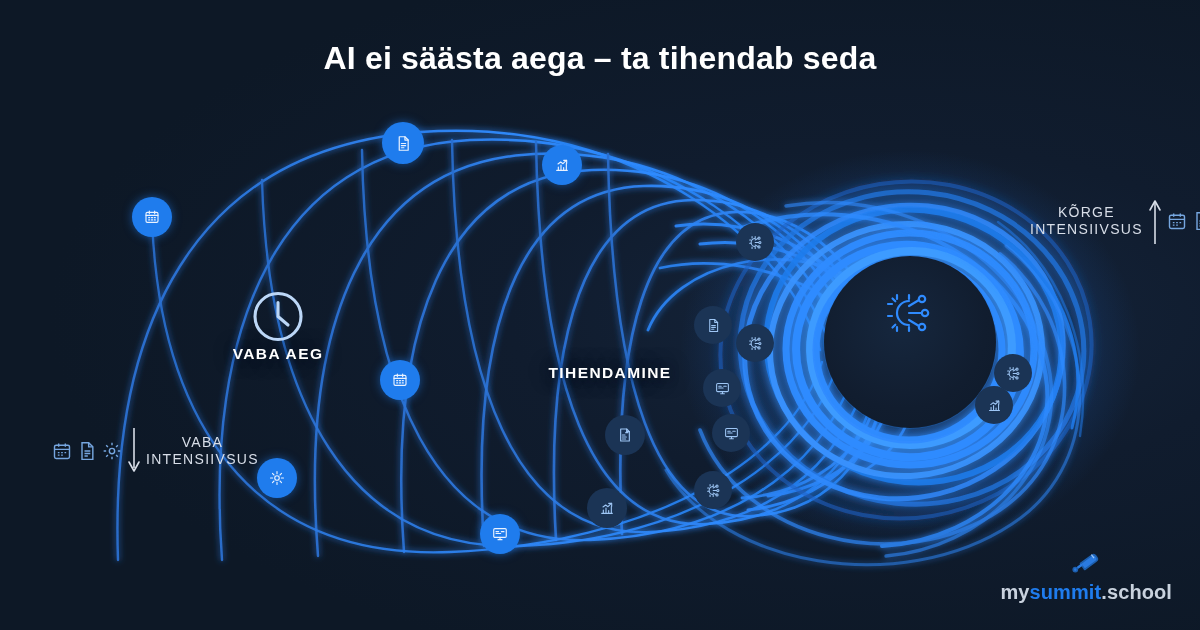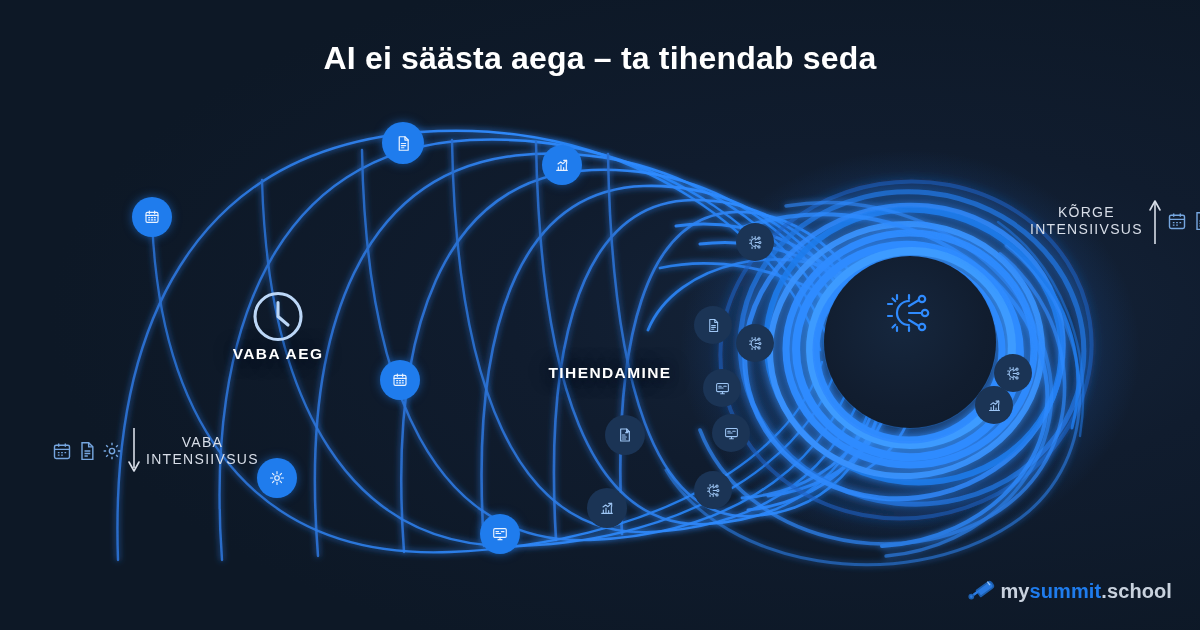--- a/index.html
+++ b/index.html
@@ -105,20 +105,21 @@
     left: 910px; top: 315px;
     transform: translate(-50%, -50%);
   }
   
   #logo {
     position: absolute;
     right: 28px; bottom: 26px;
     display: flex;
     align-items: center;
     gap: 4px;
+    flex-direction: column;
   }
   #logo .wordmark {
     font-size: 20px;
     font-weight: bold;
     letter-spacing: .1px;
   }
   .w-my { color: #c9d2de; }
   .w-summit { color: #1f7ced; }
   .w-school { color: #c9d2de; }
 </style>

